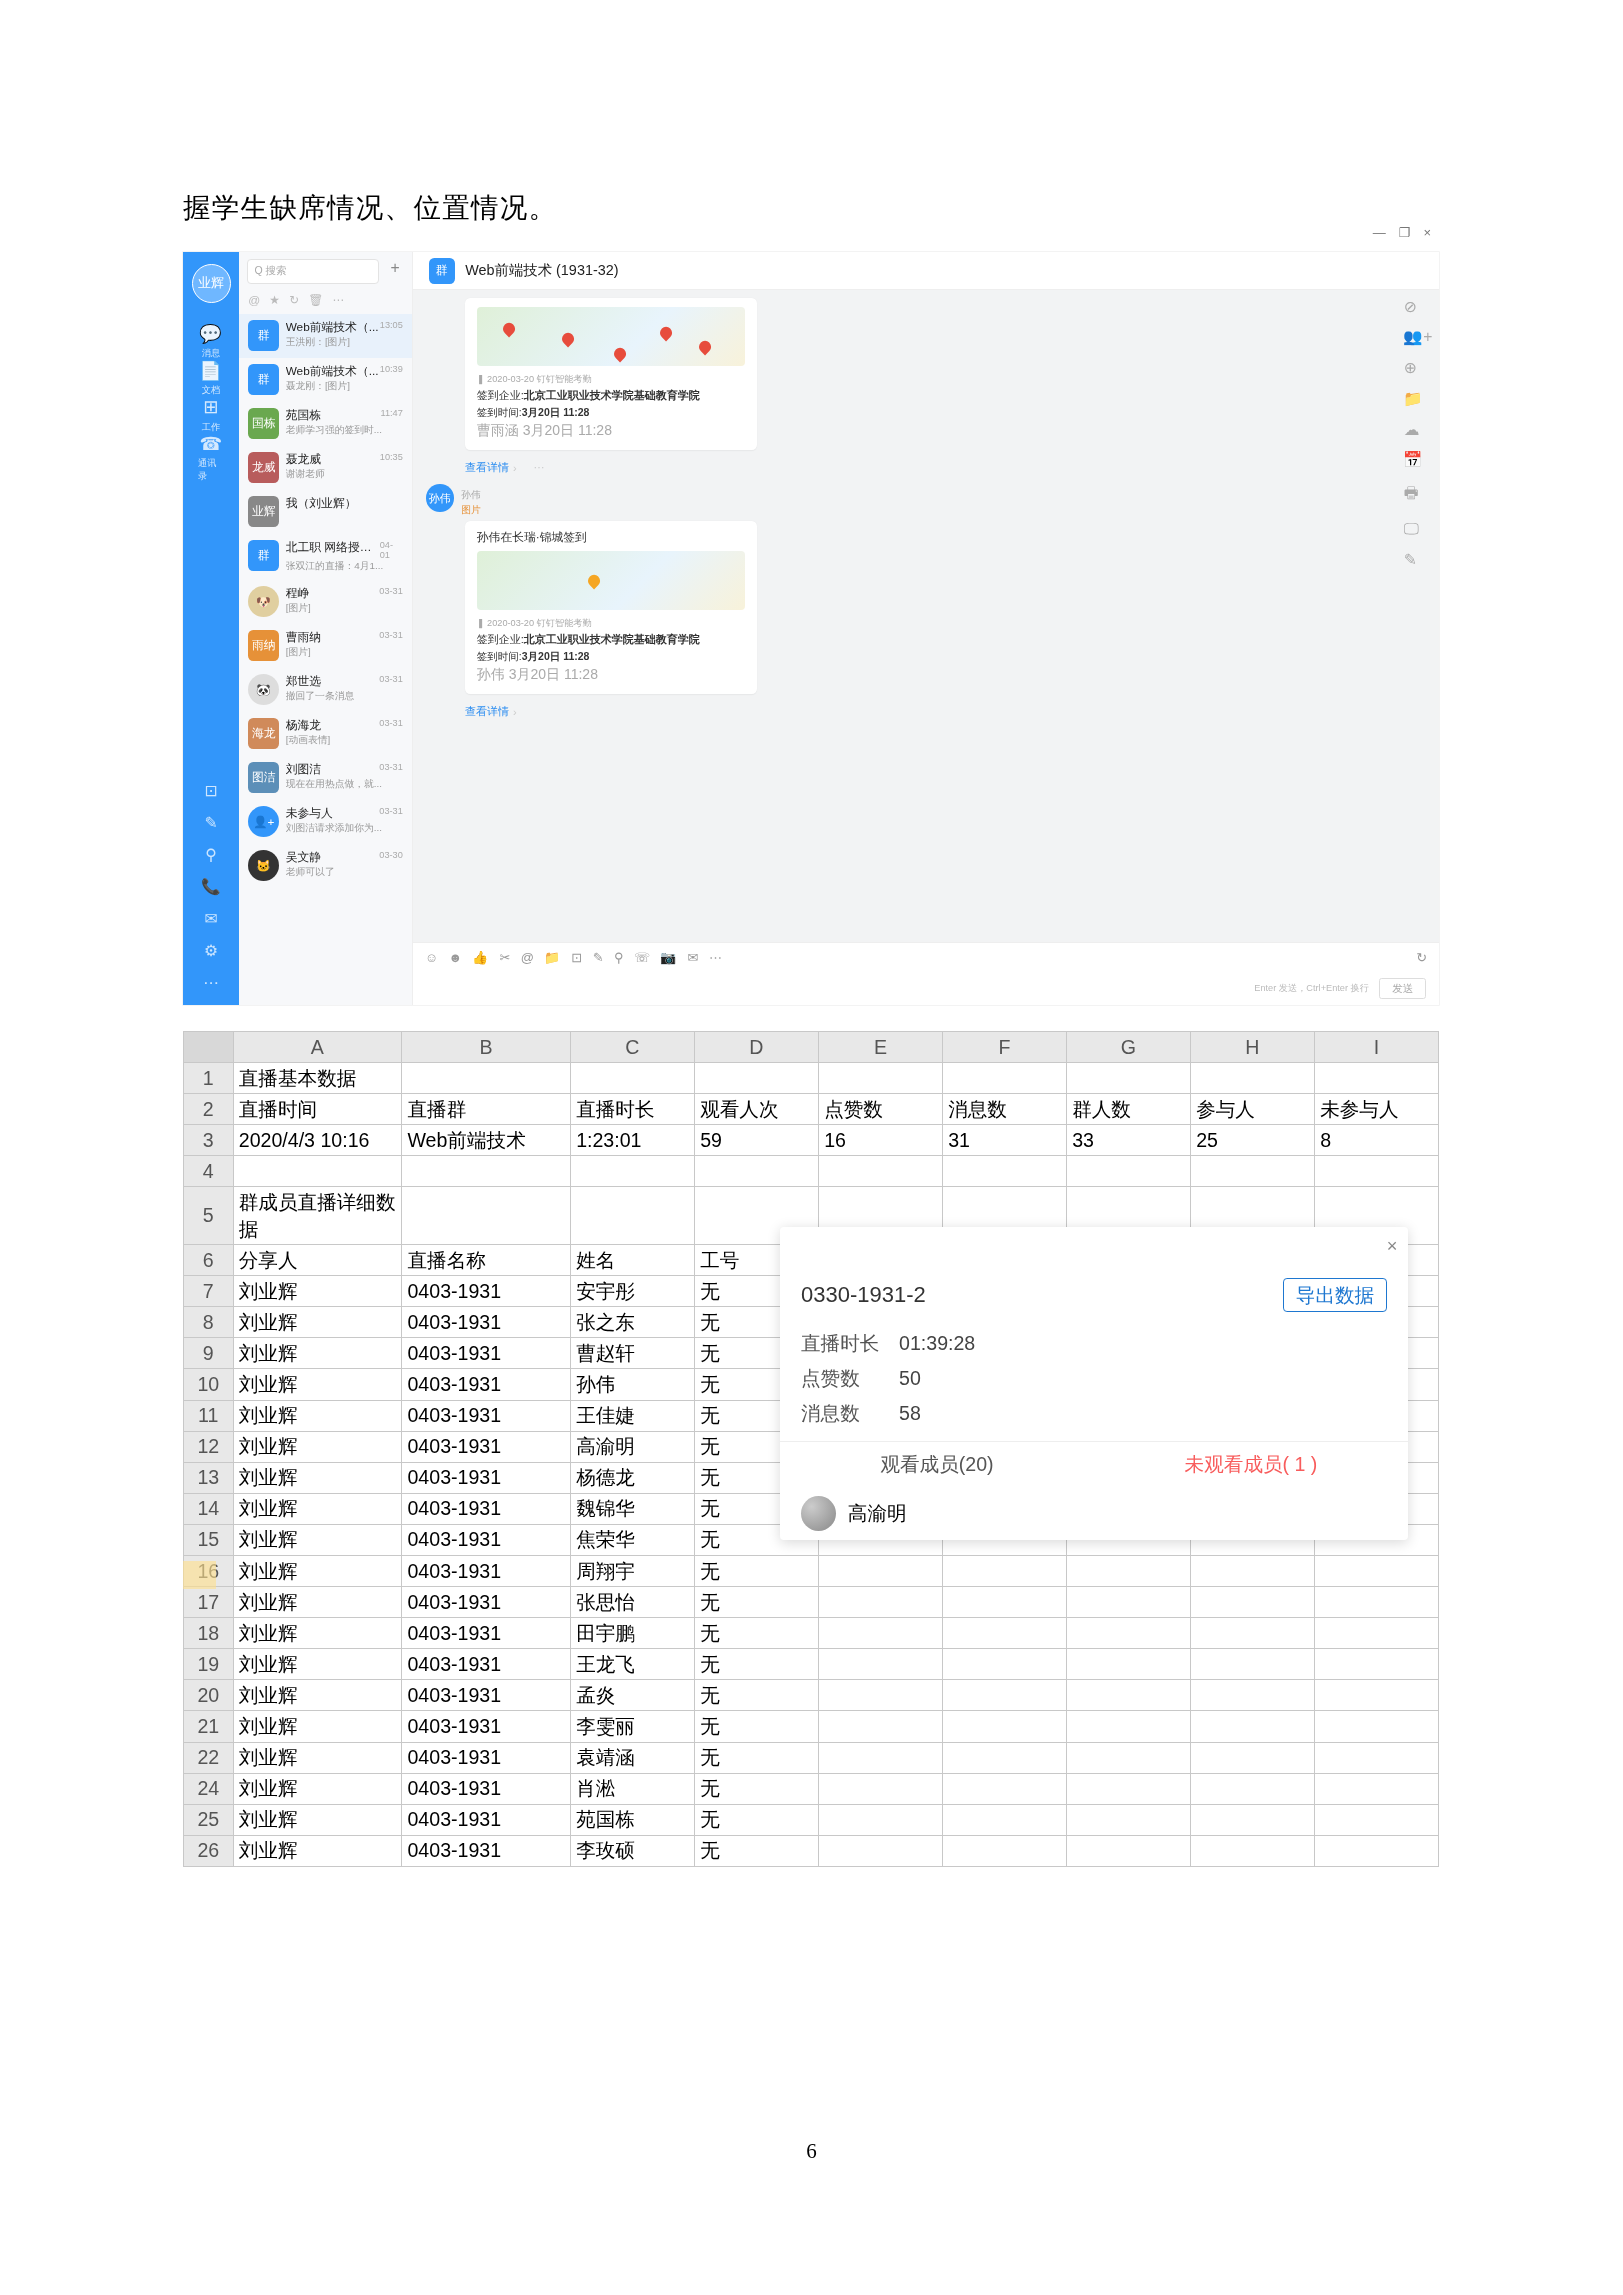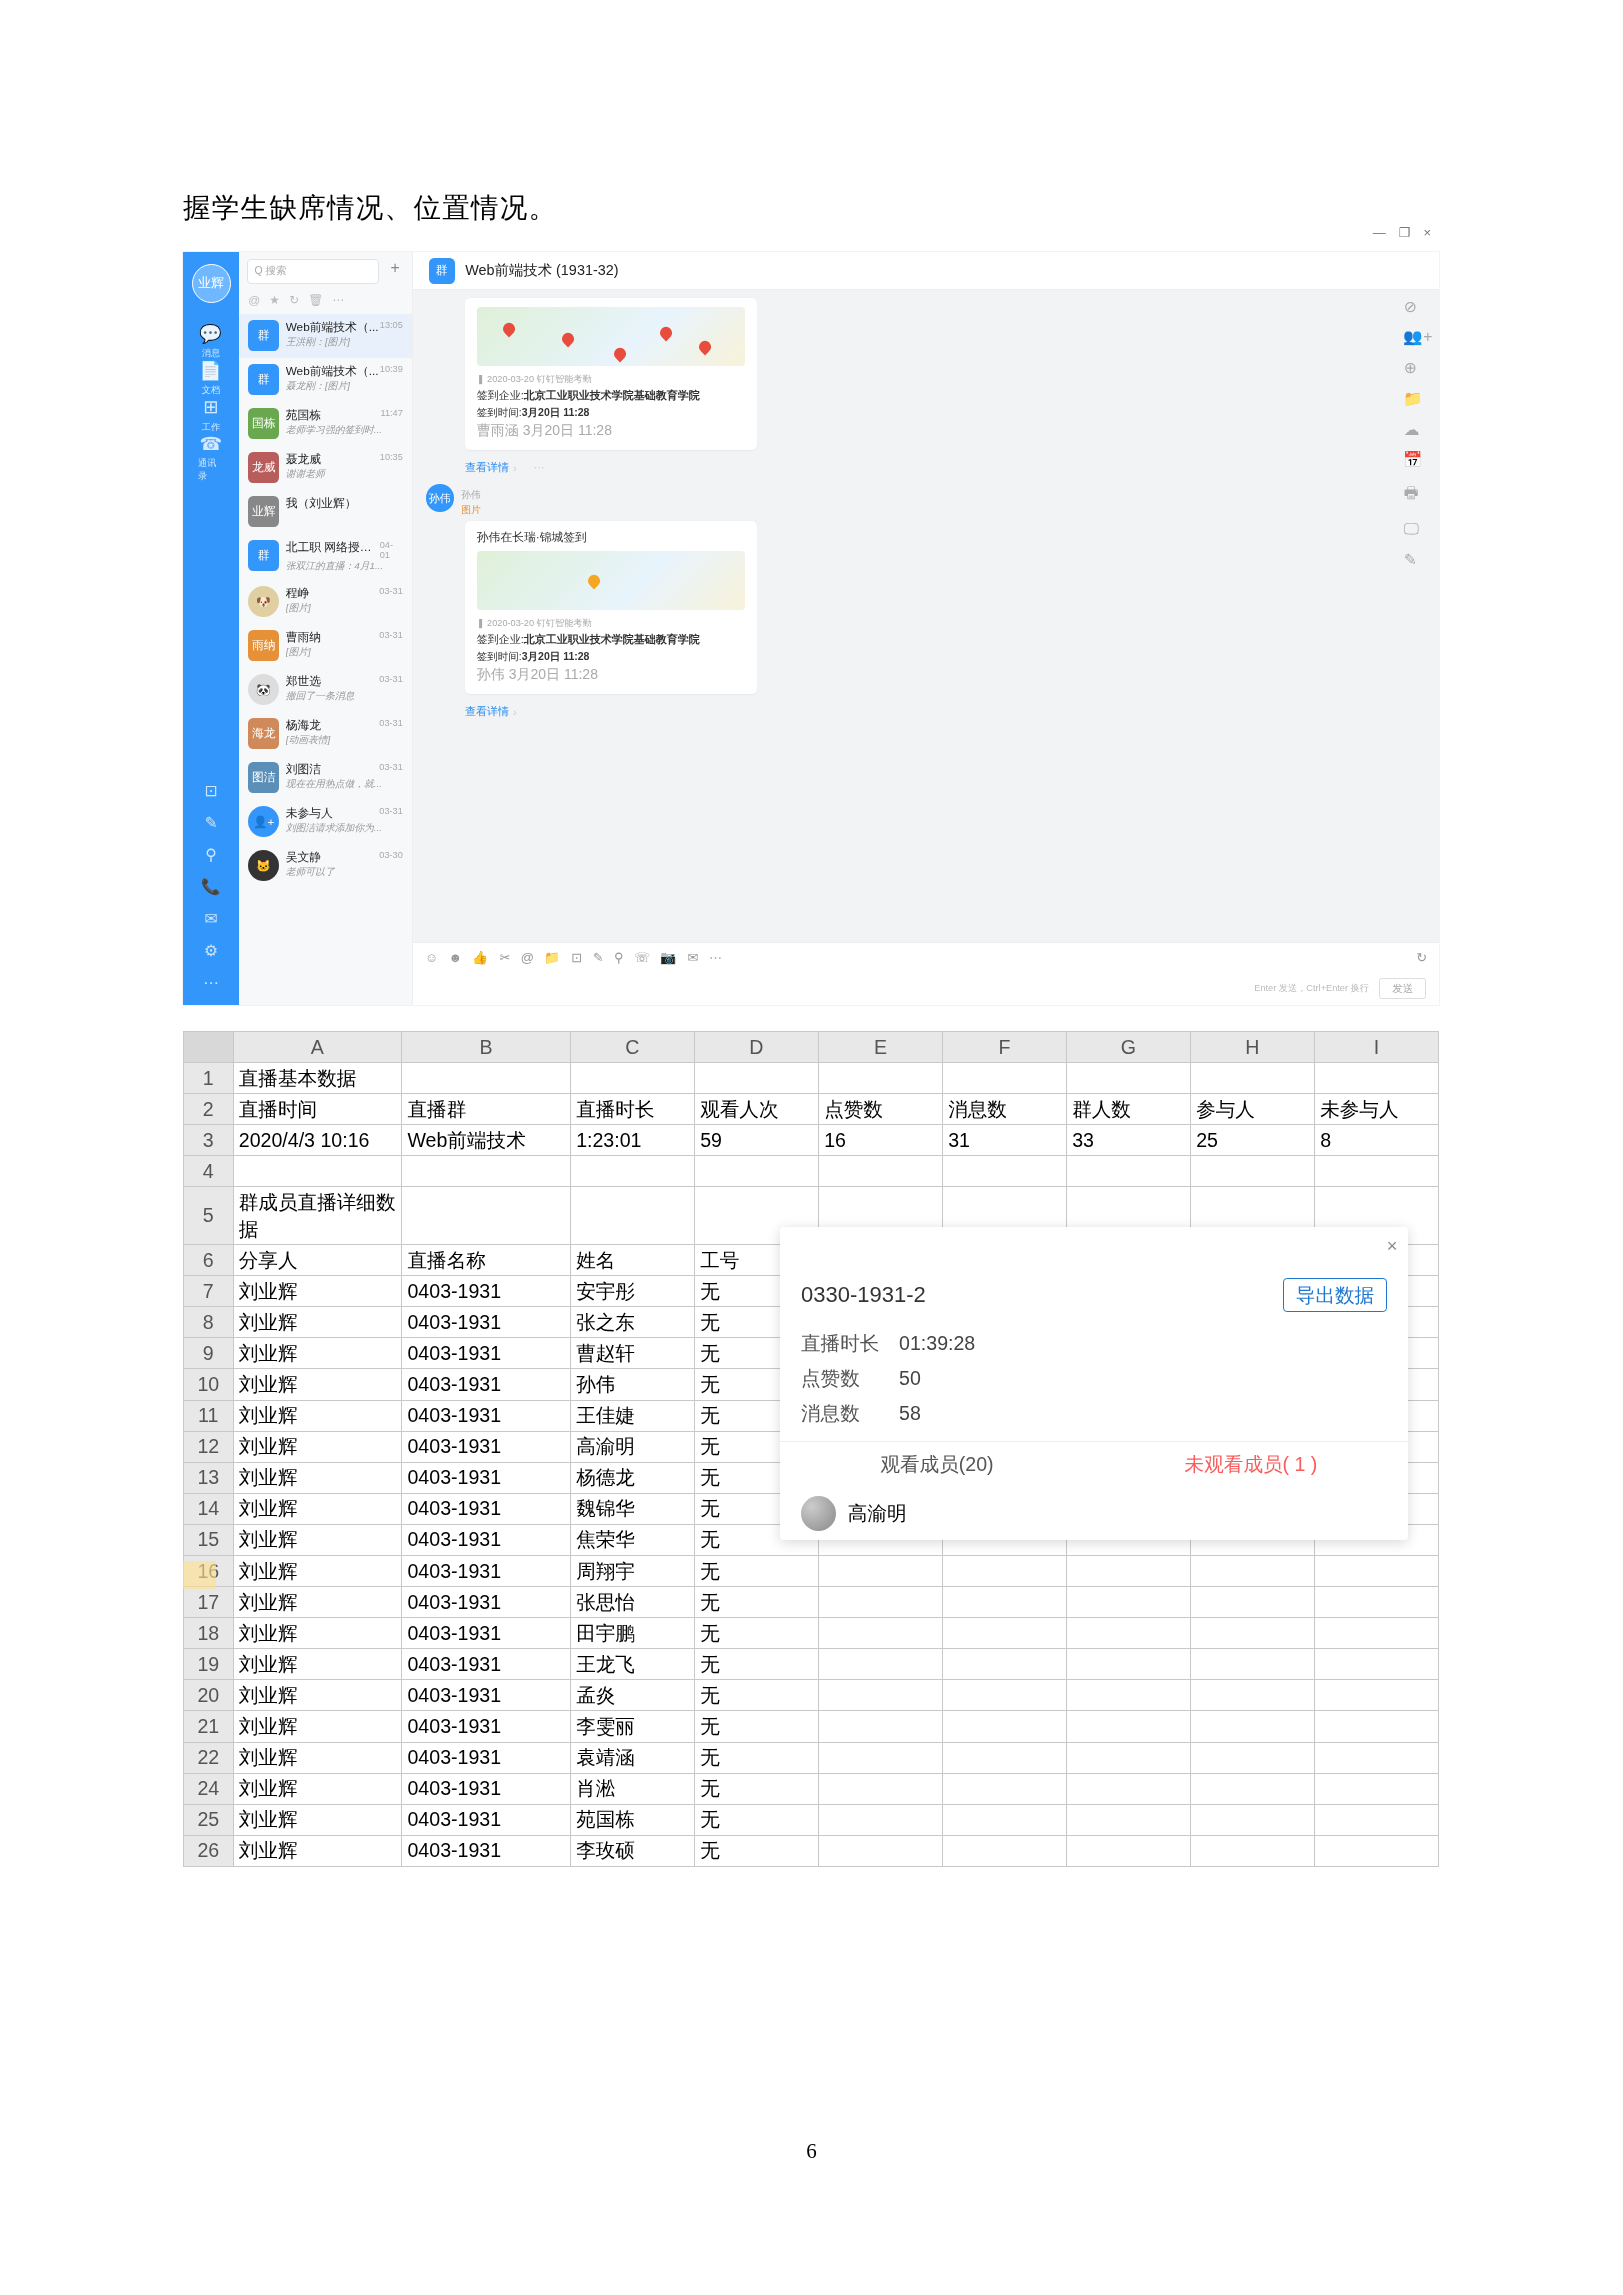--- a/index.html
+++ b/index.html
@@ -67,21 +67,21 @@
 
   .conv-list { flex: 1; overflow: hidden; }
   .conv-item { display: flex; padding: 6.5px 9.2px; gap: 6.5px; }
   .conv-active { background: #e8f1fb; }
   .conv-av { width: 31px; height: 31px; border-radius: 5.2px; background: #3296fa; color: #fff; display: flex; align-items: center; justify-content: center; font-size: 11.8px; flex-shrink: 0;}
   .conv-av.round { border-radius: 50%; }
   .conv-text { flex: 1; overflow: hidden; }
   .conv-title { display: flex; justify-content: space-between; font-size: 11.8px; color: #222; }
   .conv-title .t { white-space: nowrap; overflow: hidden; text-overflow: ellipsis; max-width: 98px;}
   .conv-title .ts { font-size: 9.2px; color: #aaa; }
-  .conv-sub { font-size: 9.8px; color: #999; white-space: nowrap; overflow: hidden; text-overflow: ellipsis; font-style: italic; }
+  .conv-sub { font-size: 9.8px; color: #999; white-space: nowrap; overflow: hidden; text-overflow: ellipsis; }
 
   .main-col { flex: 1; display: flex; flex-direction: column; background: #f2f3f4; position: relative;}
   .main-header { height: 37px; display: flex; align-items: center; padding: 0 15.7px; background: #fff; border-bottom: 0.7px solid #eee;}
   .main-header .grp-av { width: 26px; height: 26px; background: #3296fa; color:#fff; border-radius: 5.2px; display: flex; align-items: center; justify-content: center; margin-right: 10.5px; }
   .main-header .title { font-size: 14.4px; color: #222;}
   .win-ctrls { position: absolute; right: 7.9px; top: -27.5px; display: flex; gap: 13px; color: #777; font-size: 13px;}
   .main-body { flex: 1; position: relative; overflow: hidden; }
   .right-rail { position: absolute; right: 6.5px; top: 6.5px; display: flex; flex-direction: column; gap: 11.8px; color: #aaa; font-size: 15.7px;}
 
   .msg-block { background: #fff; border-radius: 5.2px; width: 268px; margin: 10.5px 52px; padding: 9.2px 11.8px; font-size: 10.5px; color: #333; box-shadow: 0 0.7px 1.3px rgba(0,0,0,0.05);}

